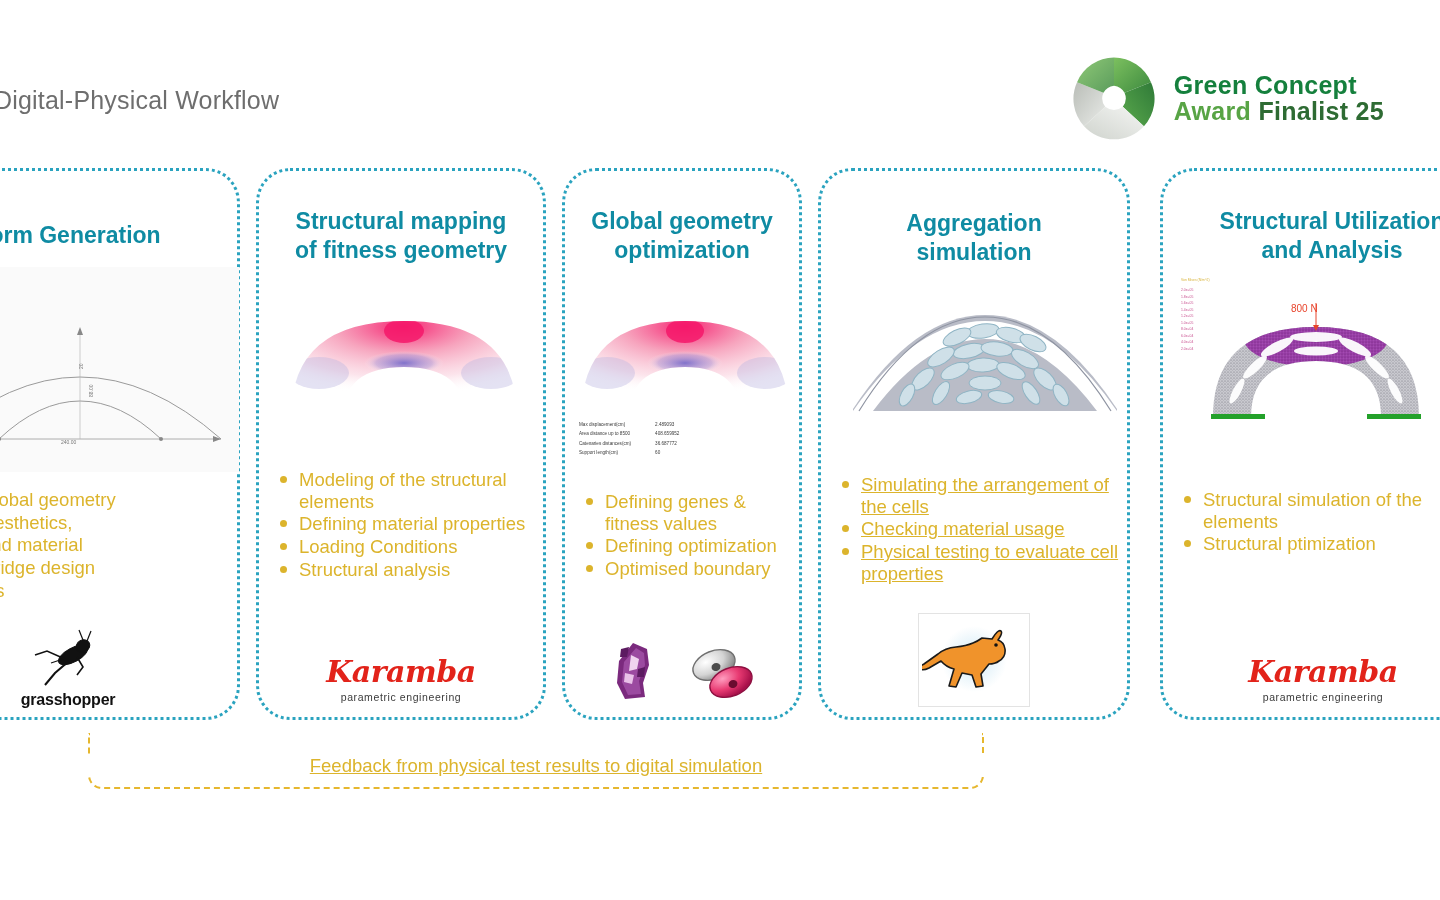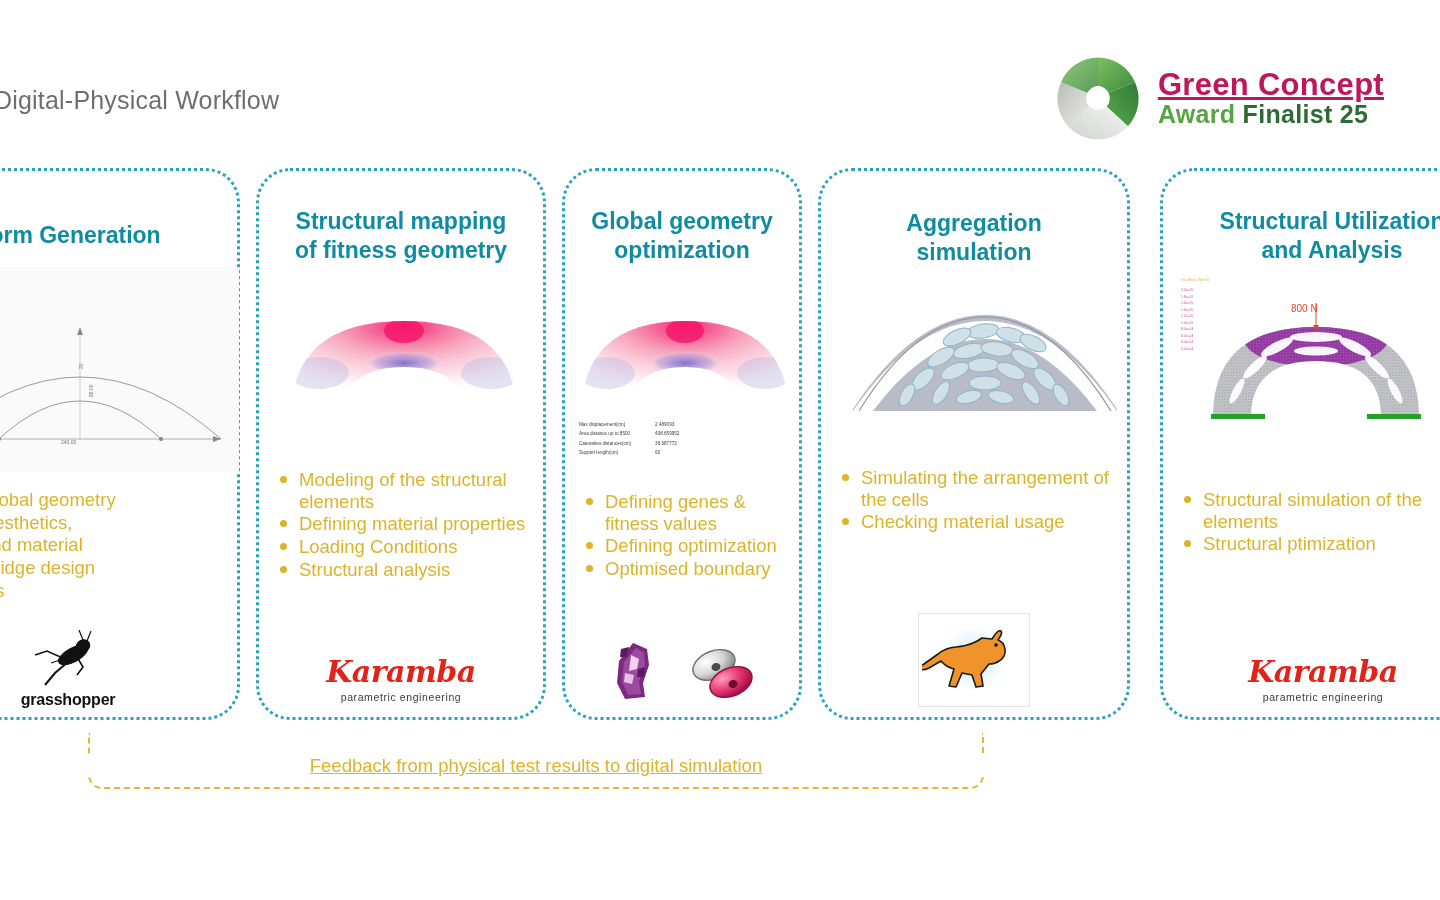--- a/index.html
+++ b/index.html
@@ -9,21 +9,21 @@
   }
   
   #page-title{
     position:absolute;left:-6px;top:86px;
     font-size:25px;color:#6e6e6e;font-weight:400;letter-spacing:.2px;
     white-space:nowrap;
   }
   #award-logo{position:absolute;right:56px;top:54px;display:flex;align-items:center;gap:16px;}
   #award-logo .mark{width:88px;height:88px;flex:0 0 88px;}
   #award-logo .words{line-height:1.05;white-space:nowrap;}
-  .logo-l1{font-size:31px;font-weight:bold;color:#be185d;letter-spacing:.3px;text-decoration:underline;}
+  .logo-l1{font-size:25px;font-weight:bold;color:#15803d;letter-spacing:.3px;}
   .logo-l2{font-size:25px;font-weight:bold;color:#58a445;letter-spacing:.3px;}
   .logo-l2 .dark{color:#2e6b33;}
 
   
   #cards{position:absolute;left:0;top:168px;width:1440px;height:552px;}
   .card{
     position:absolute;top:0;height:552px;
     border:3px dotted #2aa3bf;border-radius:34px;
     box-sizing:border-box;background:#fff;
   }
@@ -338,24 +338,25 @@
           <ellipse cx="140" cy="92" rx="16" ry="7" transform="rotate(0 140 92)"></ellipse>
           <ellipse cx="96" cy="102" rx="13" ry="6" transform="rotate(-58 96 102)"></ellipse>
           <ellipse cx="186" cy="102" rx="13" ry="6" transform="rotate(56 186 102)"></ellipse>
           <ellipse cx="62" cy="104" rx="12" ry="6" transform="rotate(-62 62 104)"></ellipse>
           <ellipse cx="216" cy="104" rx="12" ry="6" transform="rotate(60 216 104)"></ellipse>
           <ellipse cx="124" cy="106" rx="13" ry="6" transform="rotate(-14 124 106)"></ellipse>
           <ellipse cx="156" cy="106" rx="13" ry="6" transform="rotate(12 156 106)"></ellipse>
         </g>
       </svg>
     </div>
-    <div class="bullets" style="top:296px;">
+    <div class="bullets" style="top:303px;text-decoration:underline;">
       <ul>
         <li><span class="dot"></span><span>Simulating the arrangement of the cells</span></li>
         <li><span class="dot"></span><span>Checking material usage</span></li>
+        <li><span class="dot"></span><span>Physical testing to evaluate cell properties</span></li>
       </ul>
     </div>
     <div class="brand" style="top:440px;height:96px;">
       <div style="width:110px;height:92px;border:1px solid #e3e3e3;background:#fff;display:flex;align-items:center;justify-content:center;">
         <svg width="104" height="86" viewBox="0 0 104 86">
           <defs>
             <radialGradient id="halo" cx="50%" cy="50%" r="50%">
               <stop offset="0%" stop-color="#cfe9f5"></stop>
                 <stop offset="100%" stop-color="#ffffff"></stop>
             </radialGradient>

